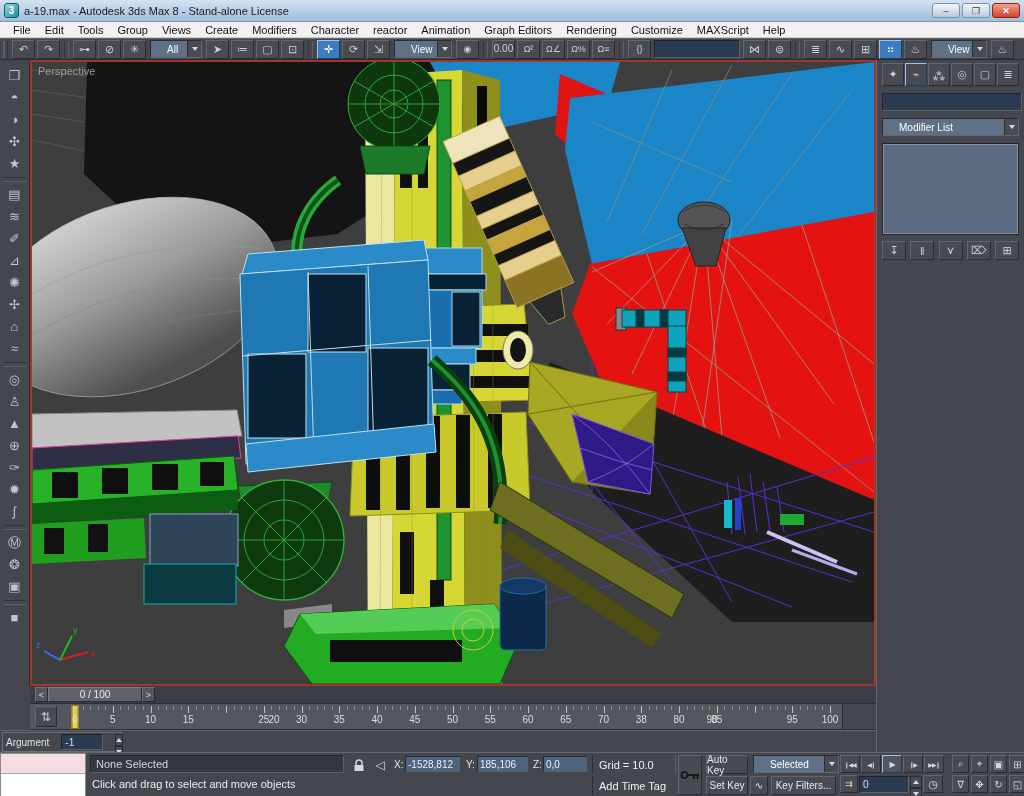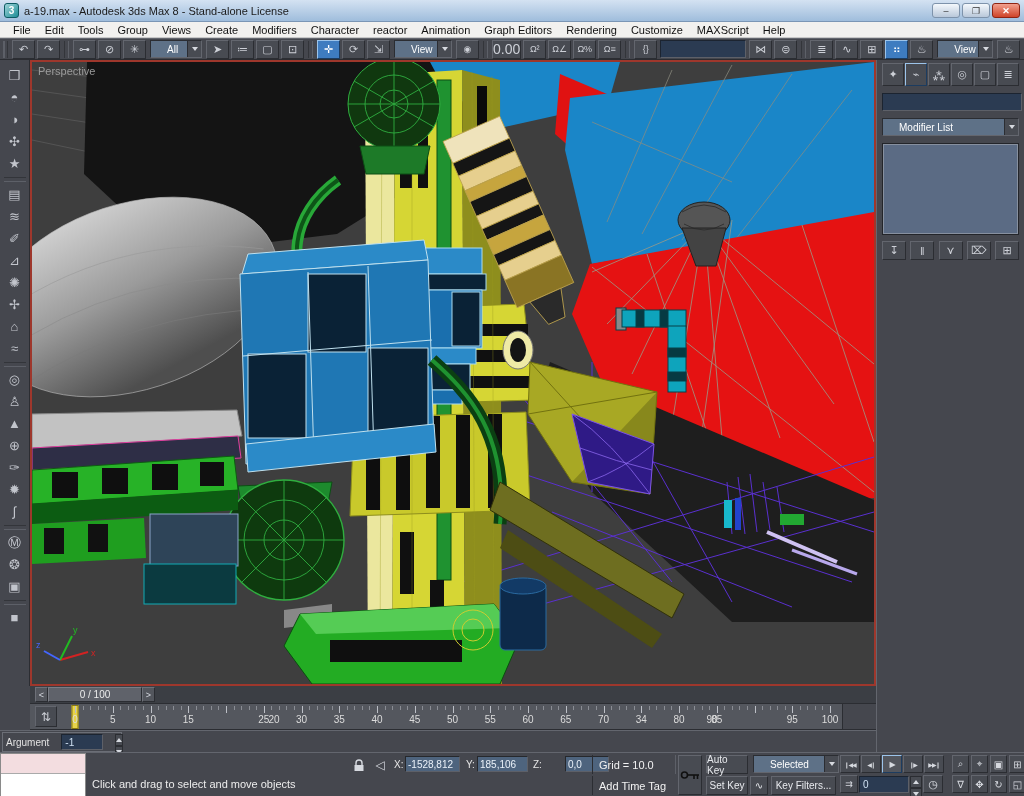--- a/index.html
+++ b/index.html
@@ -177,21 +177,21 @@
       <span class="arrow">
           <span class="tri-s"></span>
         </span>
     </div>
     <div class="tb-row">
 
     <div class="tb-btn" style="font-size:9px">
           <span>◉</span>
         </div>
         <div class="tb-sep"></div>
-        <div class="tb-btn" style="font-size:14px">
+        <div class="tb-btn" style="font-size:10px">
           <span>0.00</span>
         </div>
         <div class="tb-btn" style="font-size:9px">
           <span>Ω²</span>
         </div>
         <div class="tb-btn" style="font-size:9px">
           <span>Ω∠</span>
         </div>
         <div class="tb-btn" style="font-size:9px">
           <span>Ω%</span>
@@ -724,21 +724,21 @@
       <div class="tick" style="left: 550.85px;"></div>
       <div class="tick" style="left: 558.4px;"></div>
       <div class="tick" style="left: 565.95px;"></div>
       <div class="tick major" style="left: 573.5px;"></div>
       <div class="tick-label" style="left: 573.5px;">70</div>
       <div class="tick" style="left: 581.05px;"></div>
       <div class="tick" style="left: 588.6px;"></div>
       <div class="tick" style="left: 596.15px;"></div>
       <div class="tick" style="left: 603.7px;"></div>
       <div class="tick major" style="left: 611.25px;"></div>
-      <div class="tick-label" style="left: 611.25px;">34</div>
+      <div class="tick-label" style="left: 611.25px;">38</div>
       <div class="tick" style="left: 618.8px;"></div>
       <div class="tick" style="left: 626.35px;"></div>
       <div class="tick" style="left: 633.9px;"></div>
       <div class="tick" style="left: 641.45px;"></div>
       <div class="tick major" style="left: 649px;"></div>
       <div class="tick-label" style="left: 649px;">80</div>
       <div class="tick" style="left: 656.55px;"></div>
       <div class="tick" style="left: 664.1px;"></div>
       <div class="tick" style="left: 671.65px;"></div>
       <div class="tick" style="left: 679.2px;"></div>
@@ -777,38 +777,39 @@
           </div>
       </div>
     </div>
   </div>
 
   <div class="abs statusbar">
     <div class="minilistener">
       <div class="ml-pink"></div>
       <div class="ml-white"></div>
     </div>
+    <div class="status-field">None Selected</div>
     <div class="prompt">Click and drag to select and move objects</div>
 
     <div class="sb-ico" style="left:350px;top:3px">
       <svg width="12" height="13" viewBox="0 0 12 13">
           <path d="M3,6 V4 a3,3 0 0 1 6,0 V6" fill="none" stroke="#d6d9df" stroke-width="1.4"></path>
           <rect x="1.5" y="6" width="9" height="6" fill="#d6d9df"></rect>
         </svg>
     </div>
     <div class="sb-ico" style="left:371px;top:3px">
         <span>◁</span>
       </div>
 
     <span class="coord-label" style="left:394px">X:</span>
     <input class="coord-field" style="left: 405px; width: 55px;" value="-1528,812">
     <span class="coord-label" style="left:466px">Y:</span>
     <input class="coord-field" style="left: 477px; width: 51px;" value="185,106">
     <span class="coord-label" style="left:533px">Z:</span>
-    <input class="coord-field" style="left: 543px; width: 44px; margin-left: 22px;" value="0,0">
+    <input class="coord-field" style="left: 543px; width: 44px;" value="0,0">
 
     <div class="zone" style="left:592px;top:2px;width:84px">Grid = 10.0</div>
     <div class="zone" style="left:592px;top:23px;width:92px">Add Time Tag</div>
 
     <div class="sb-btn" style="left:678px;top:2px;width:24px;height:40px">
       <svg width="20" height="12" viewBox="0 0 20 12">
           <circle cx="4.5" cy="6" r="3" fill="none" stroke="#111" stroke-width="1.6"></circle>
           <line x1="7.5" y1="6" x2="19" y2="6" stroke="#111" stroke-width="1.6"></line>
           <line x1="14" y1="6" x2="14" y2="10" stroke="#111" stroke-width="1.6"></line>
           <line x1="17.5" y1="6" x2="17.5" y2="10" stroke="#111" stroke-width="1.6"></line>

